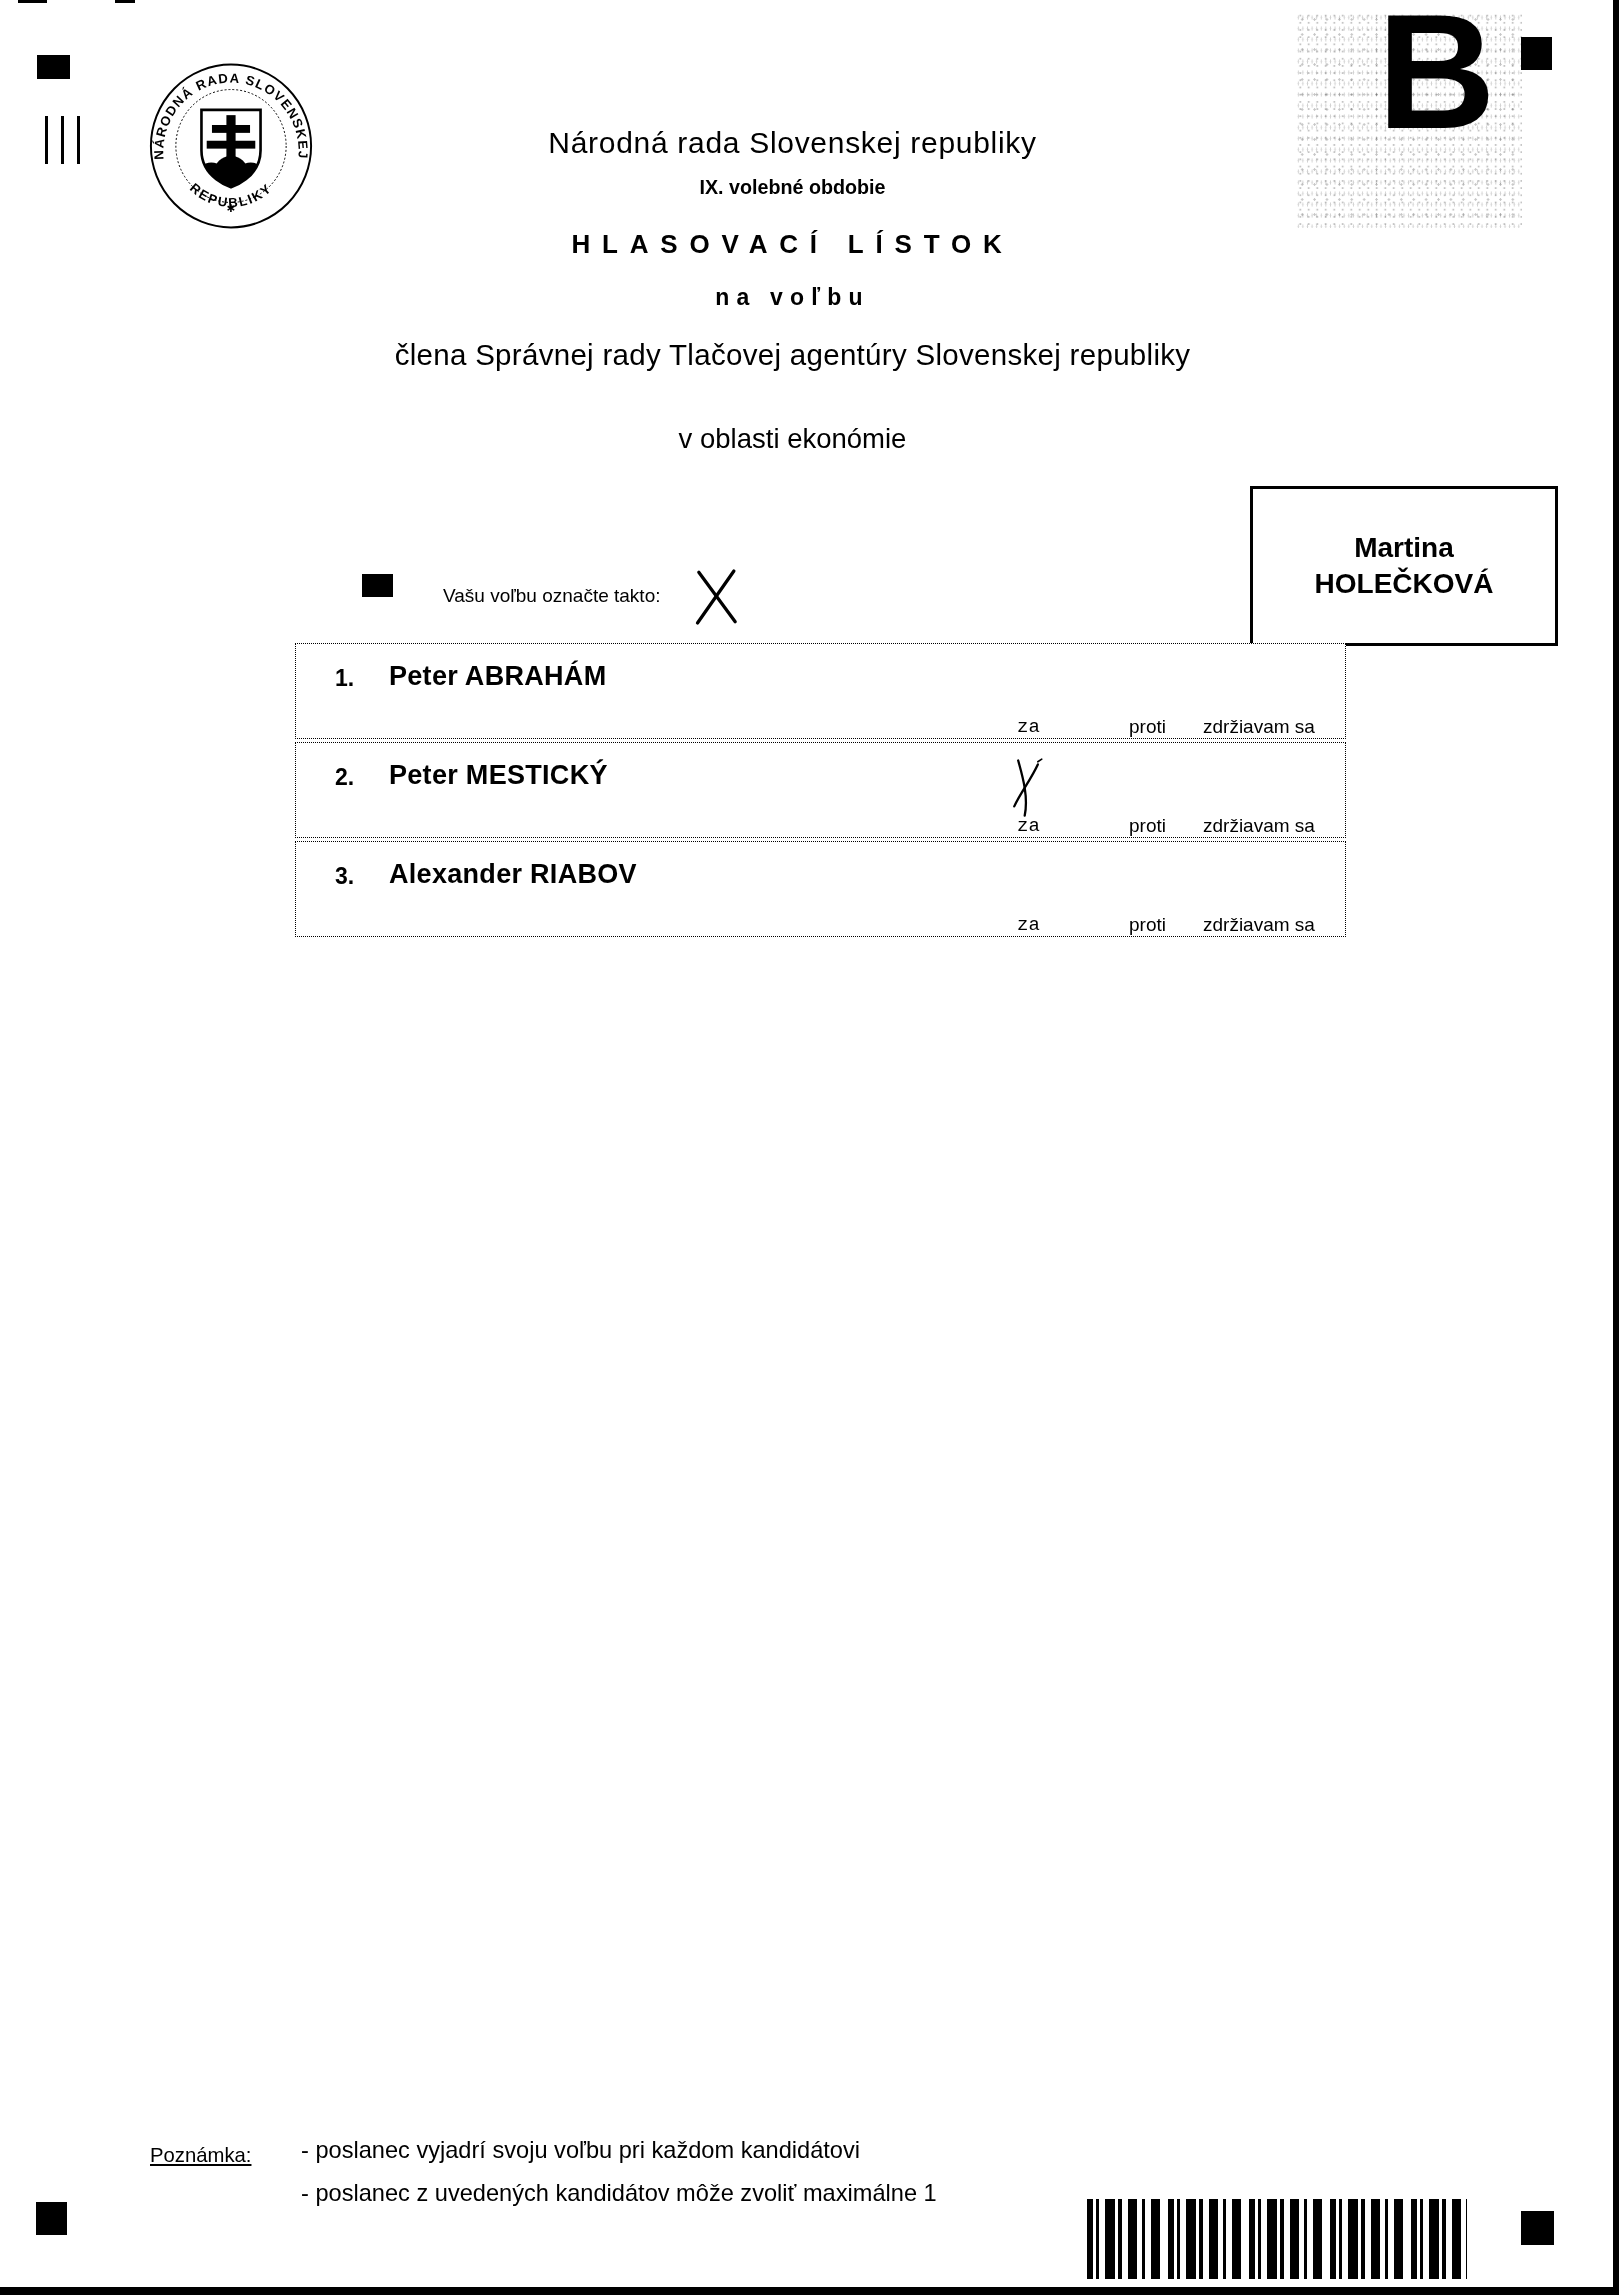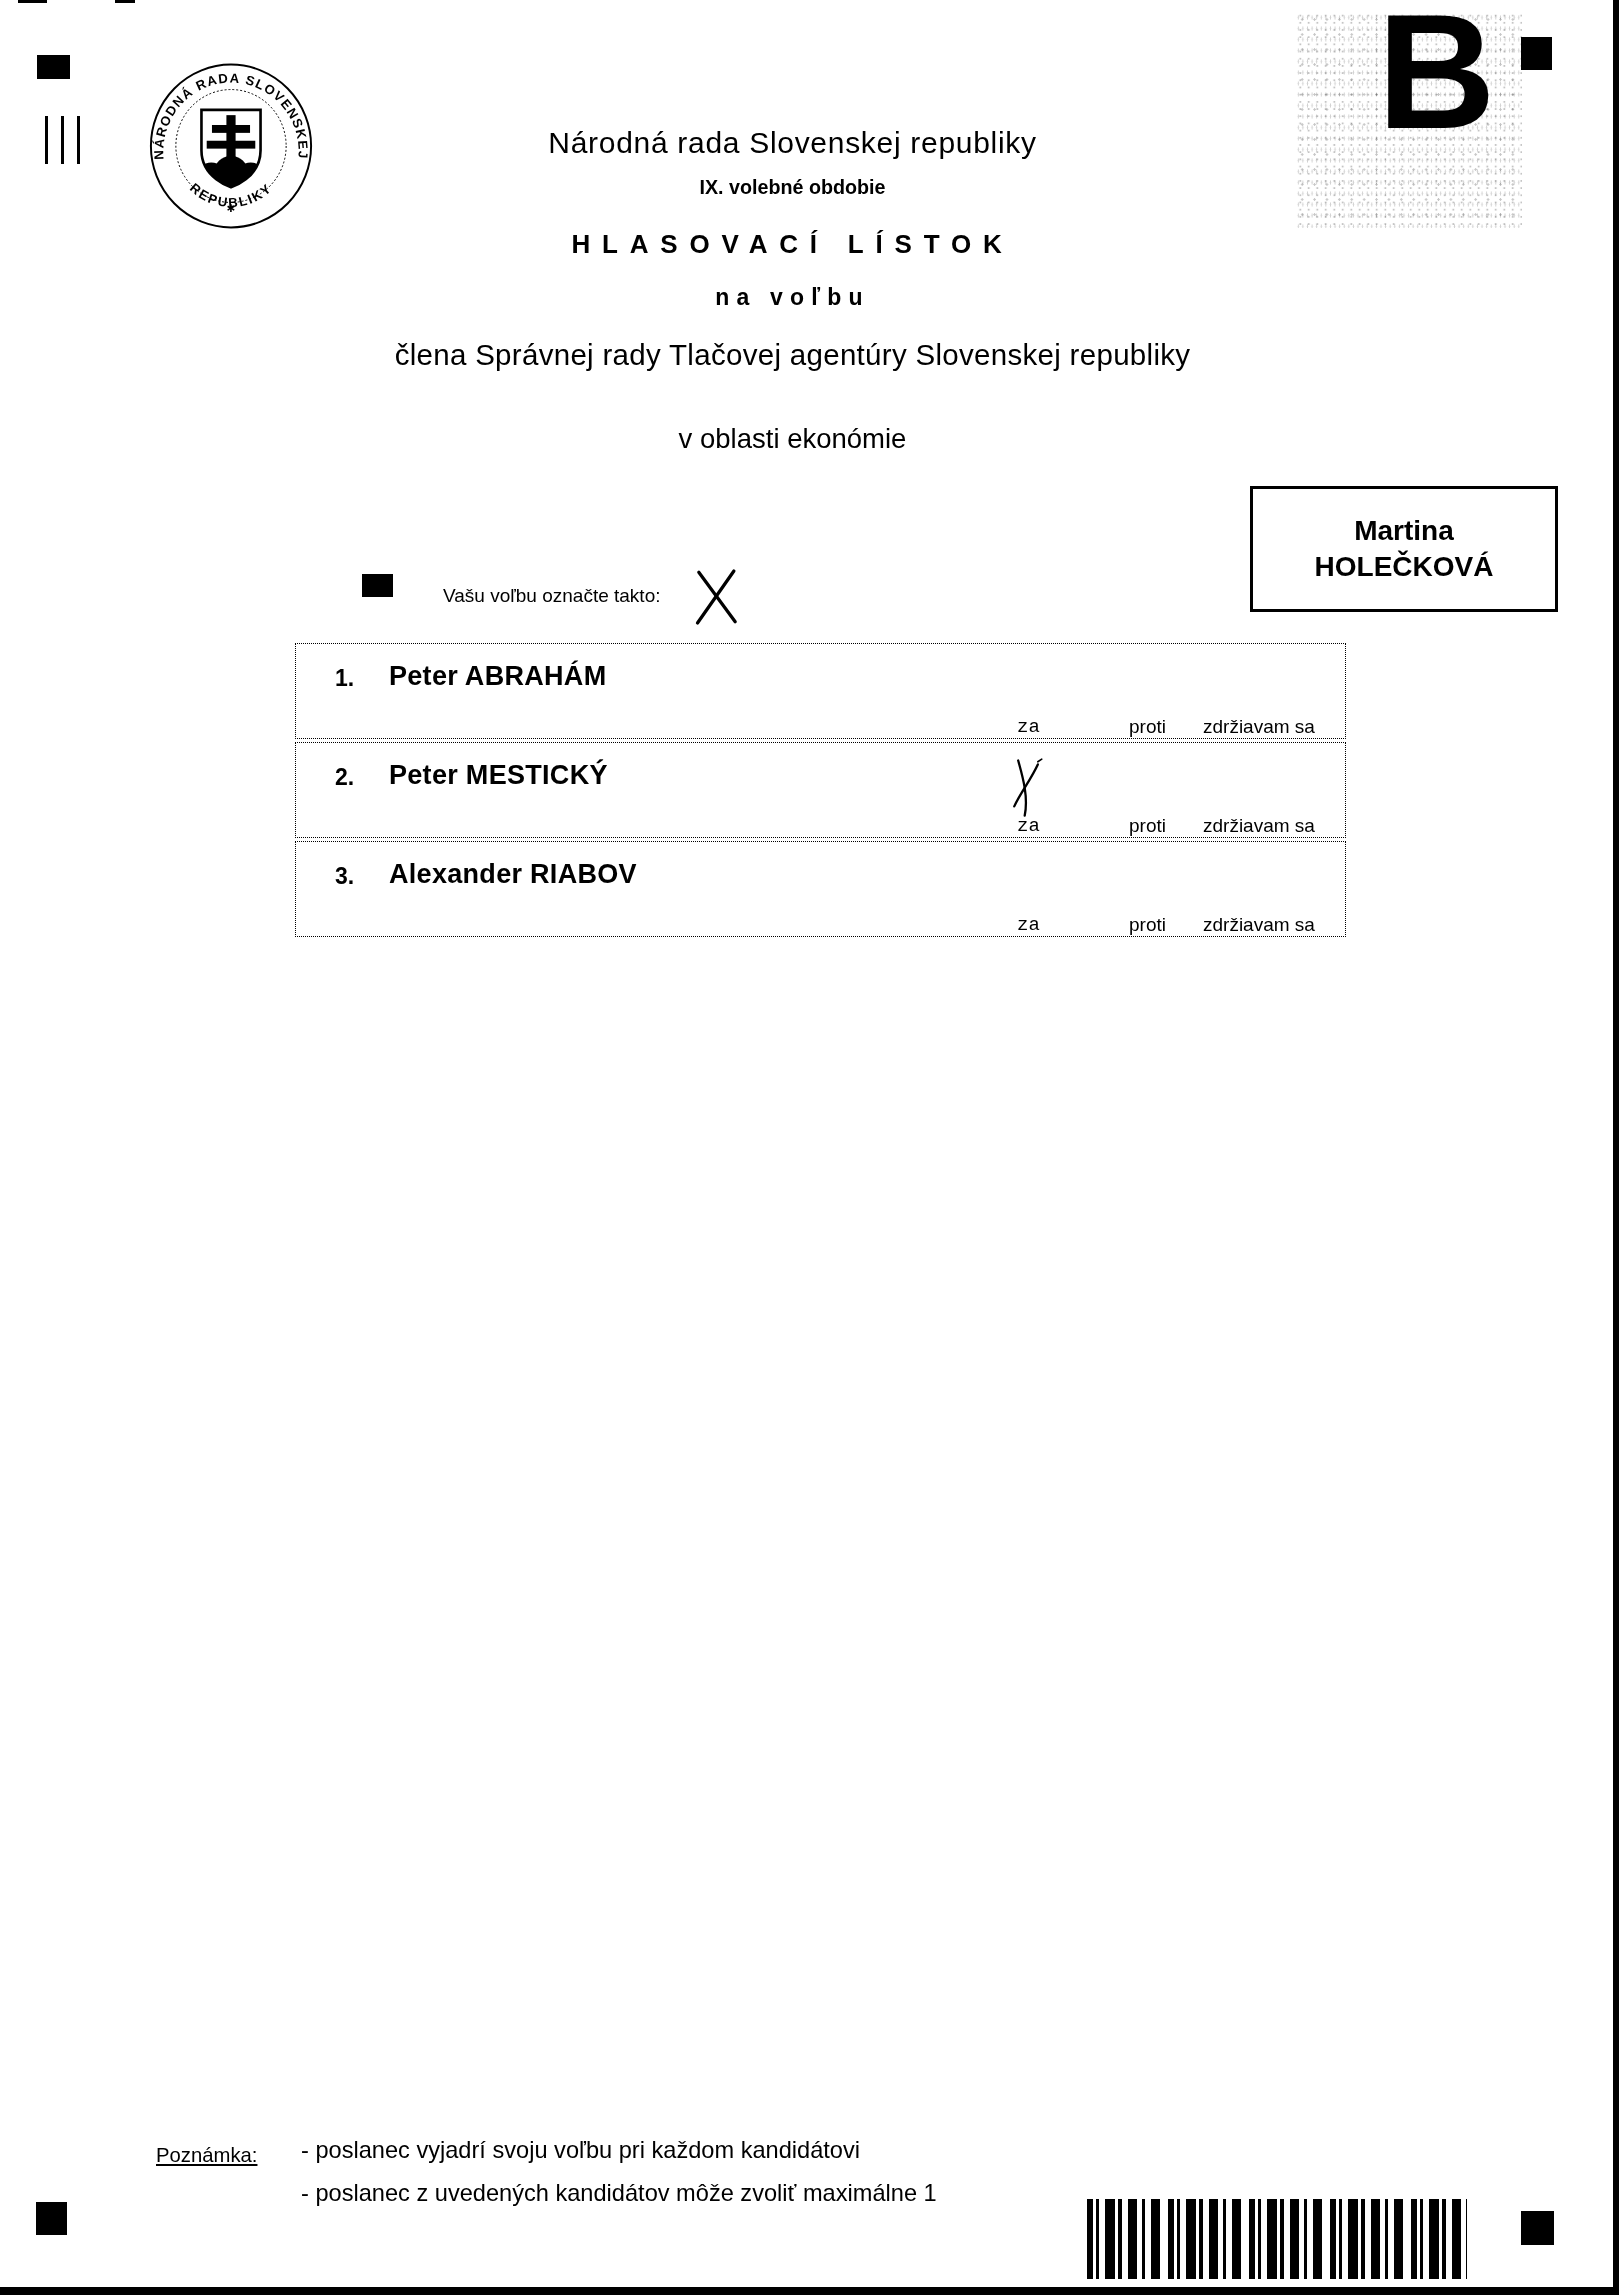--- a/index.html
+++ b/index.html
@@ -35,41 +35,41 @@
     background-image:
       radial-gradient(rgba(0,0,0,0.28) 0.8px, transparent 1.2px),
       radial-gradient(rgba(0,0,0,0.18) 0.7px, transparent 1px),
       radial-gradient(rgba(0,0,0,0.22) 0.9px, transparent 1.3px);
     background-size:8.5px 7.2px, 4.6px 11px, 12.4px 15px;
   }
   .code-letter{position:absolute;left:1348px;top:-9.8px;width:177px;font-size:164px;font-weight:bold;text-align:center;line-height:1;}
   .code-number{position:absolute;left:1333px;top:178px;width:177px;font-size:84px;font-weight:bold;text-align:center;line-height:1;}
   
   .name-box{
-    position:absolute;left:1250px;top:486px;width:308px;height:126px;
+    position:absolute;left:1250px;top:486px;width:308px;height:160px;
     border:3.3px solid #000;box-sizing:border-box;
     display:flex;align-items:center;justify-content:center;text-align:center;
     font-size:28px;font-weight:bold;line-height:1.3;
   }
   
   .mark-square{position:absolute;left:362px;top:574px;width:31px;height:23px;background:#000;}
   .instruction{position:absolute;left:443px;top:585px;font-size:19px;}
   
   .cell{
     position:absolute;left:295px;width:1051px;height:96px;
     border:1.3px dotted #000;box-sizing:border-box;background:#fff;
   }
   .cand-num{position:absolute;left:39px;top:21px;font-size:23px;font-weight:bold;}
   .cand-name{position:absolute;left:93px;top:17px;font-size:27px;font-weight:bold;letter-spacing:0.3px;}
   .vote-label{position:absolute;bottom:0px;font-size:19px;}
   .vl-za{left:721px;font-family:Liberation Mono, monospace;}
   .vl-proti{left:833px;}
   .vl-zdrz{left:907px;}
   
-  .note-label{position:absolute;left:156px;top:2144px;font-size:20.3px;text-decoration:underline;}
+  .note-label{position:absolute;left:150px;top:2144px;font-size:20.3px;text-decoration:underline;}
   .note-line1{position:absolute;left:301px;top:2137px;font-size:23.6px;}
   .note-line2{position:absolute;left:301px;top:2180px;font-size:23.6px;}
   
   .barcode{
     position:absolute;left:1087px;top:2199px;width:380px;height:80px;
     background:repeating-linear-gradient(90deg,
       #000 0 5.9px,   #fff 5.9px 9.2px,
       #000 9.2px 12.4px,#fff 12.4px 18.3px,
       #000 18.3px 28px,#fff 28px 31px,
       #000 31px 35px,#fff 35px 41px,

